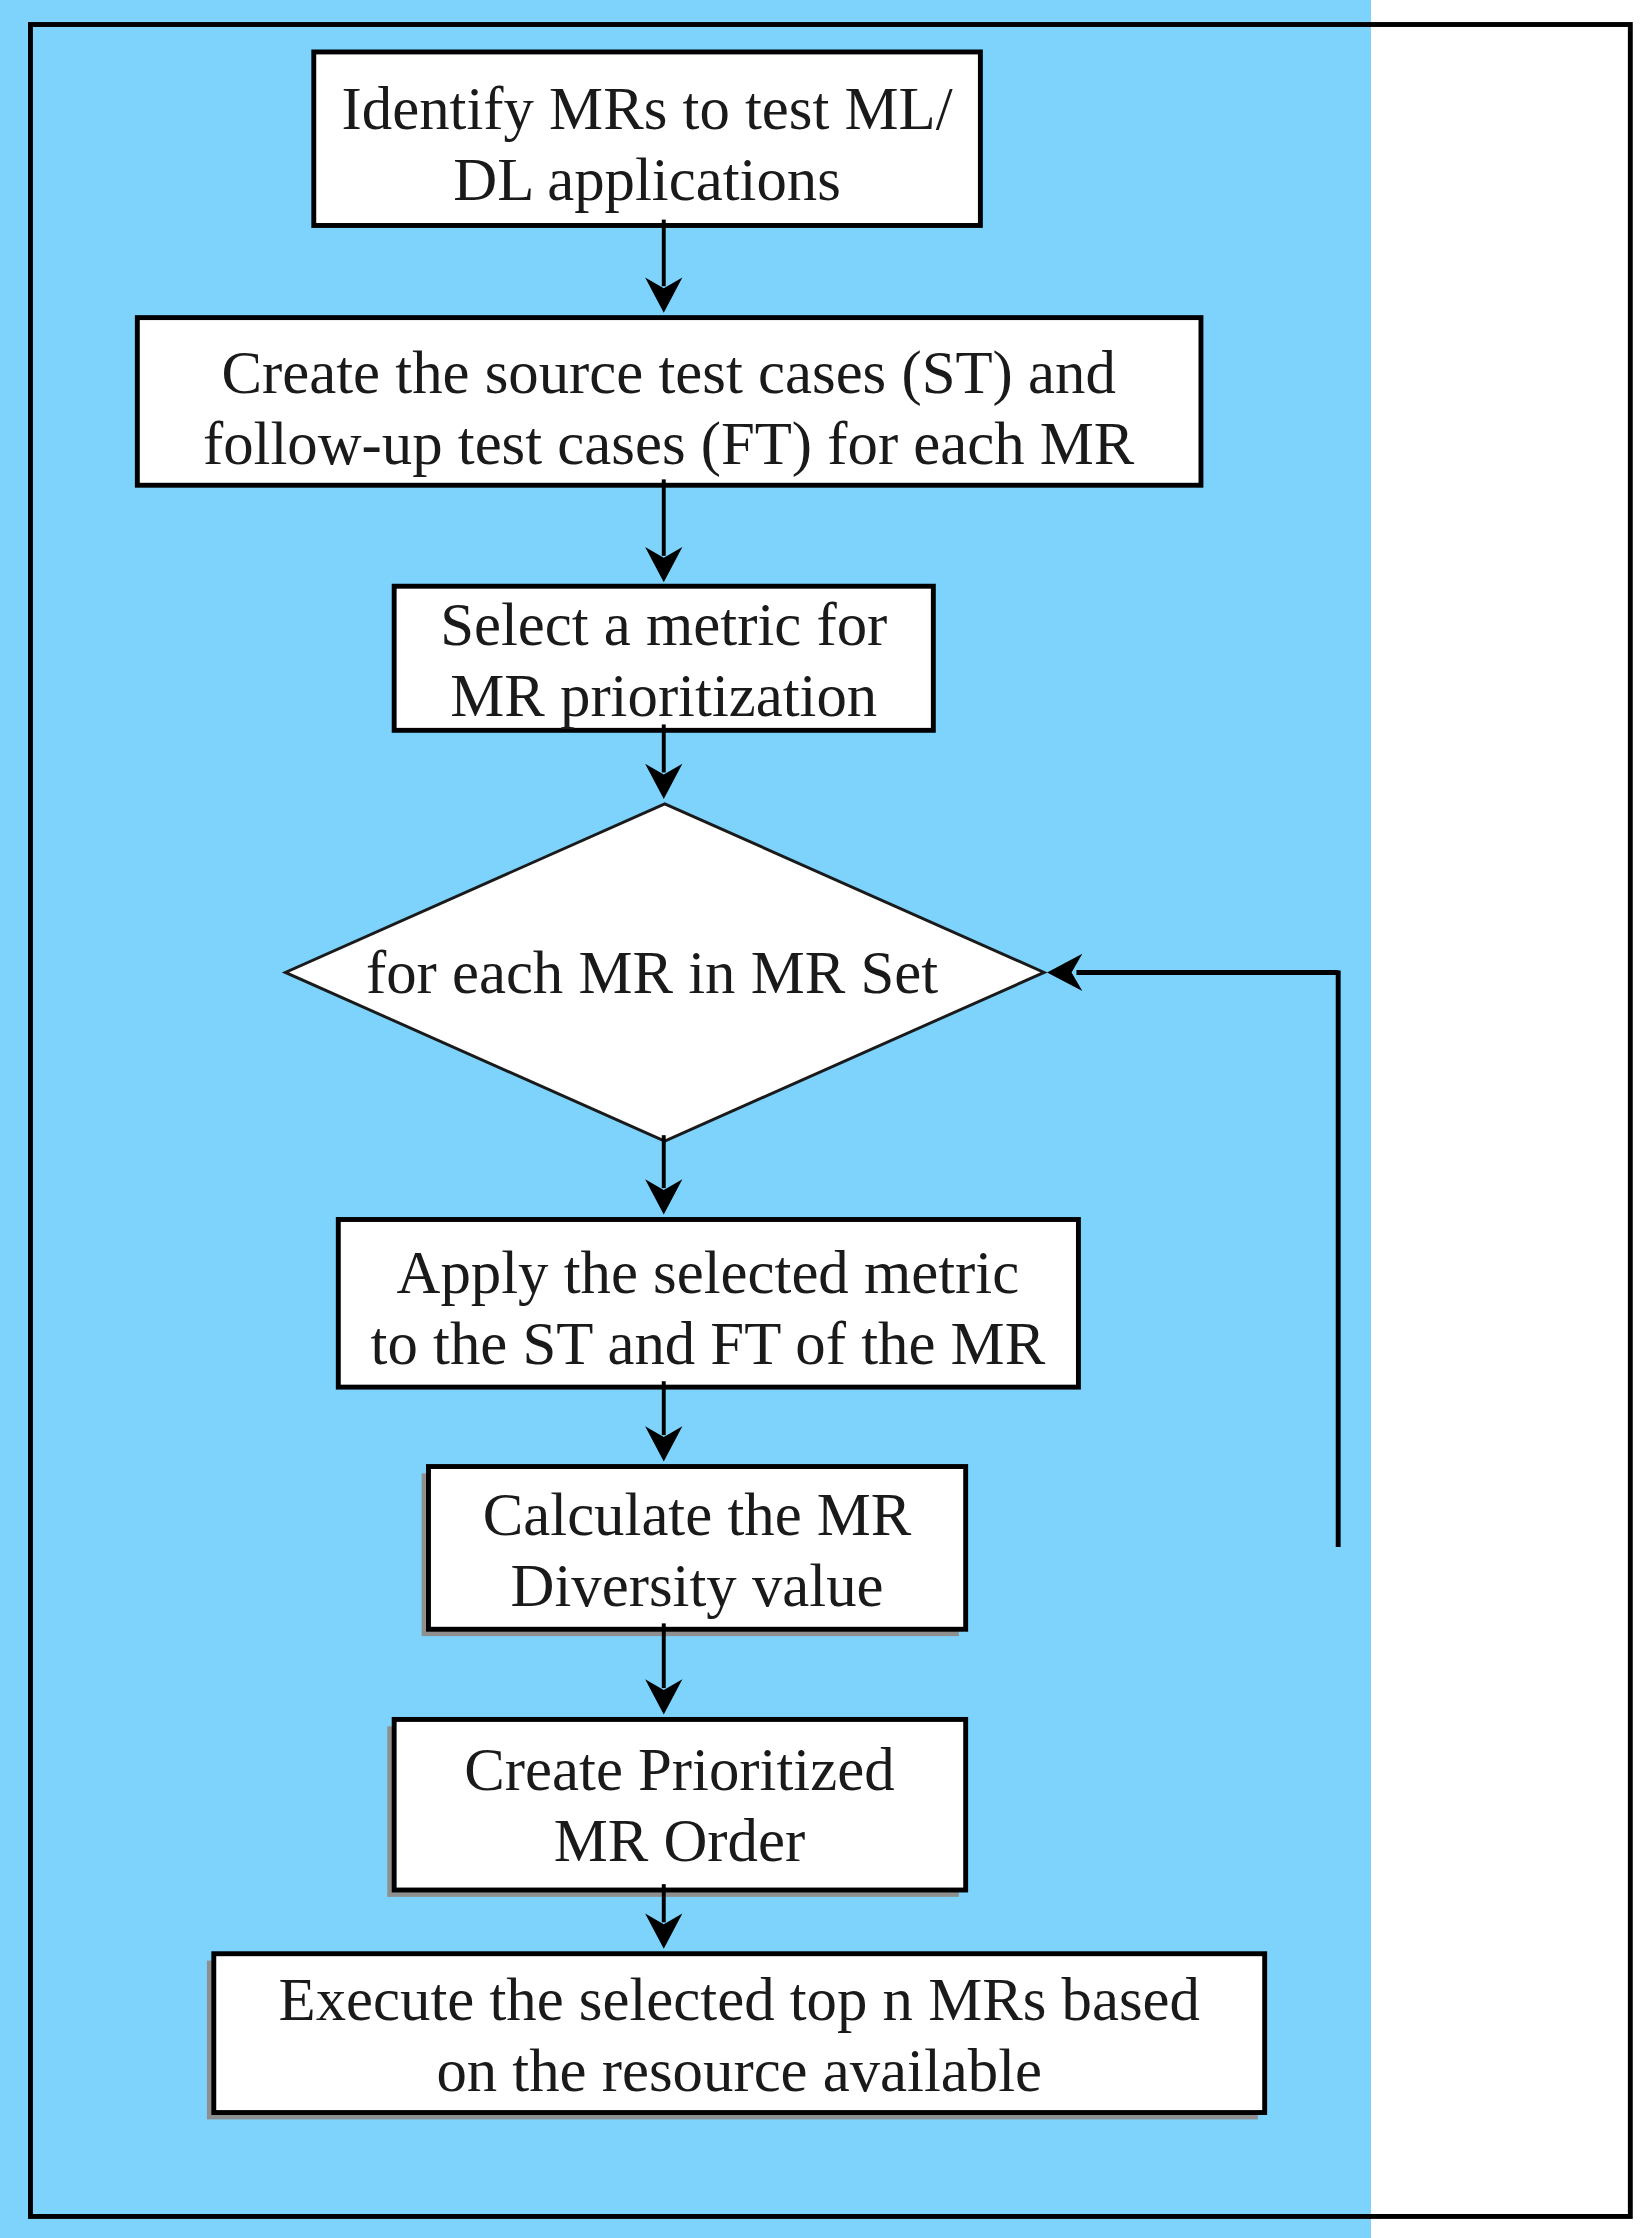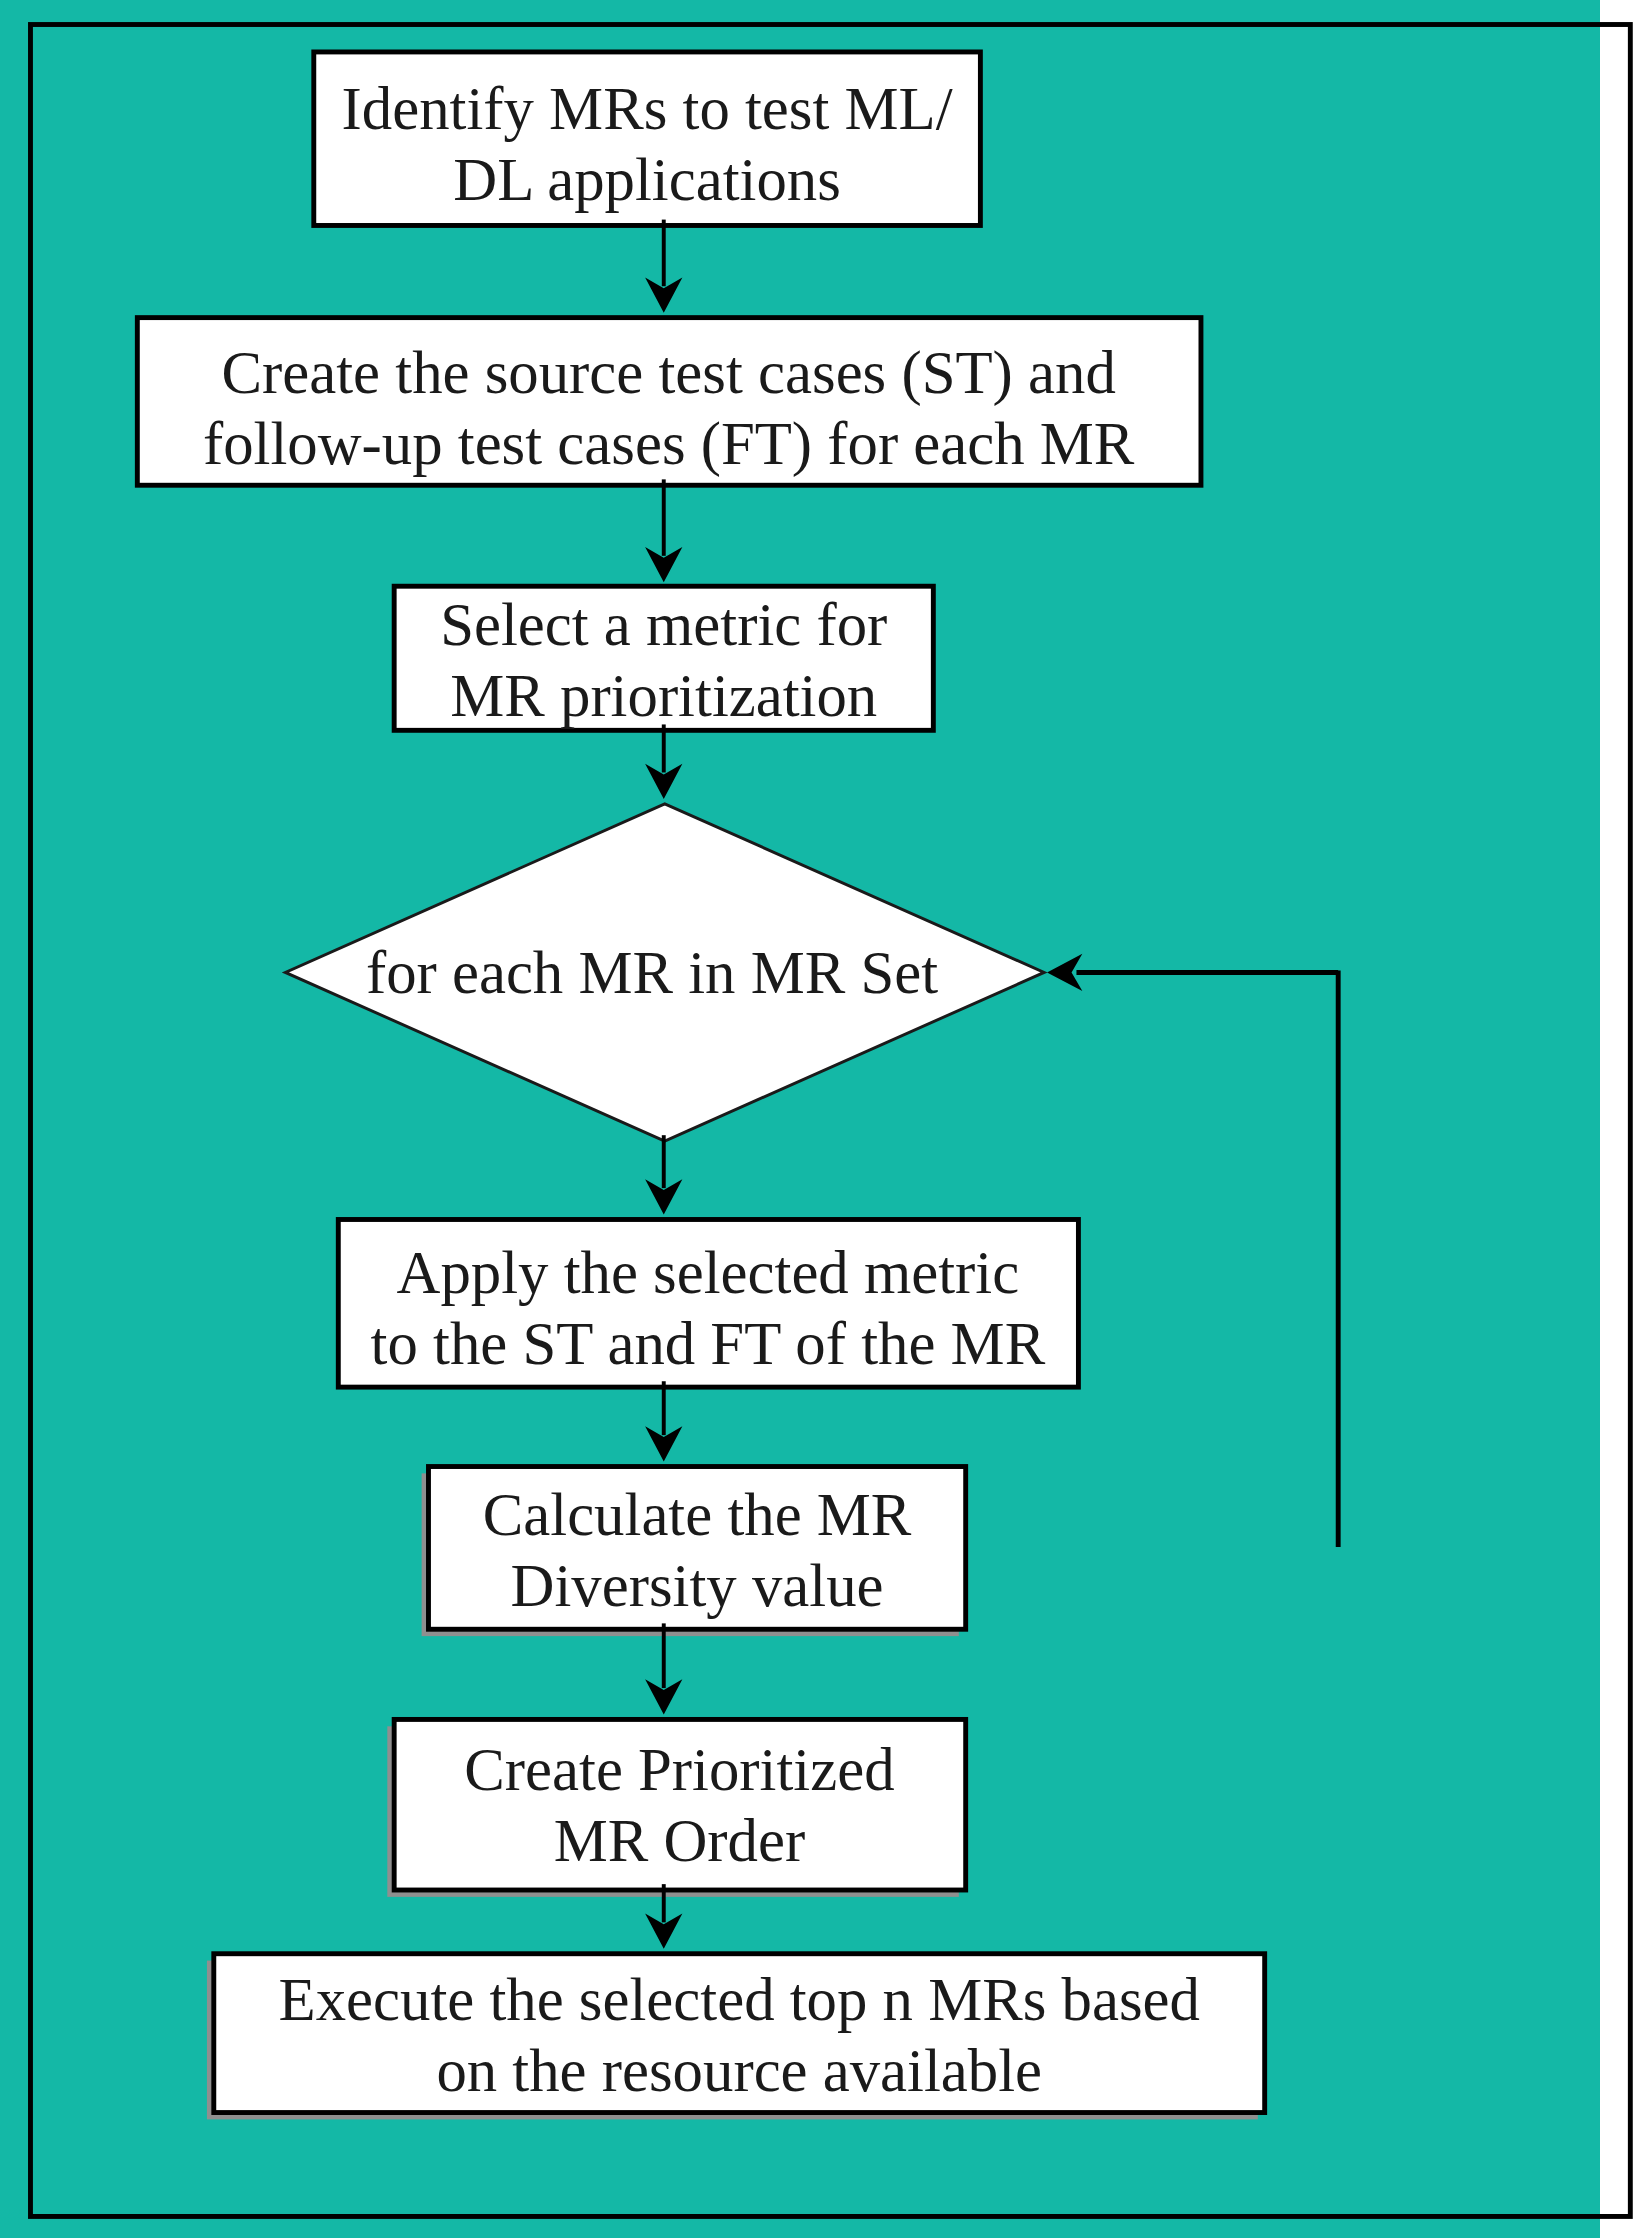--- a/index.html
+++ b/index.html
@@ -5,23 +5,23 @@
   html, body {
     margin: 0;
     padding: 0;
     background: #ffffff;
     width: 1651px;
     height: 2239px;
     overflow: hidden;
   }
   #stage {
     position: relative;
-    width: 1600px;
+    width: 1371px;
     height: 2239px;
-    background: #14b8a6;
+    background: #7dd3fc;
   }
   svg {
     display: block;
   }
   .node-box {
     fill: #ffffff;
     stroke: #000000;
     stroke-width: 5;
   }
   .node-shadow {

